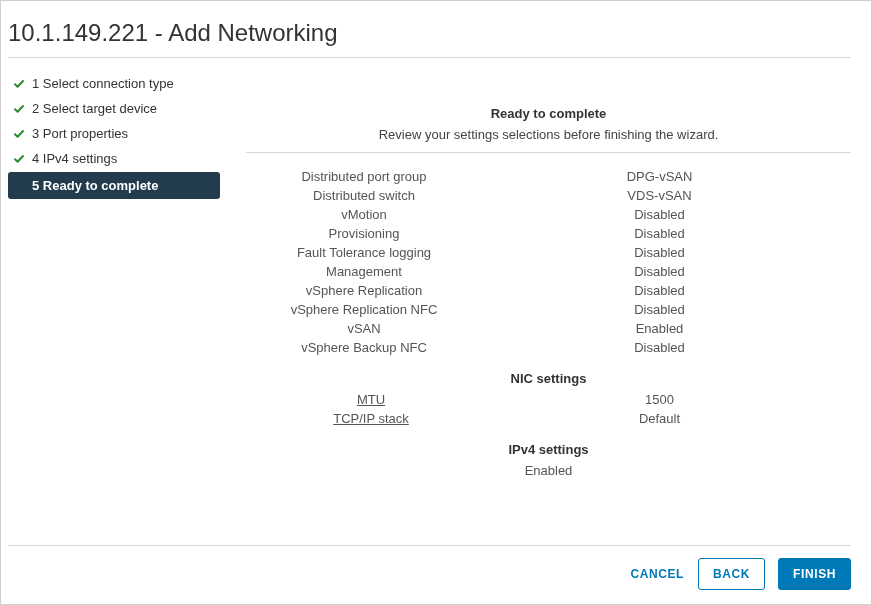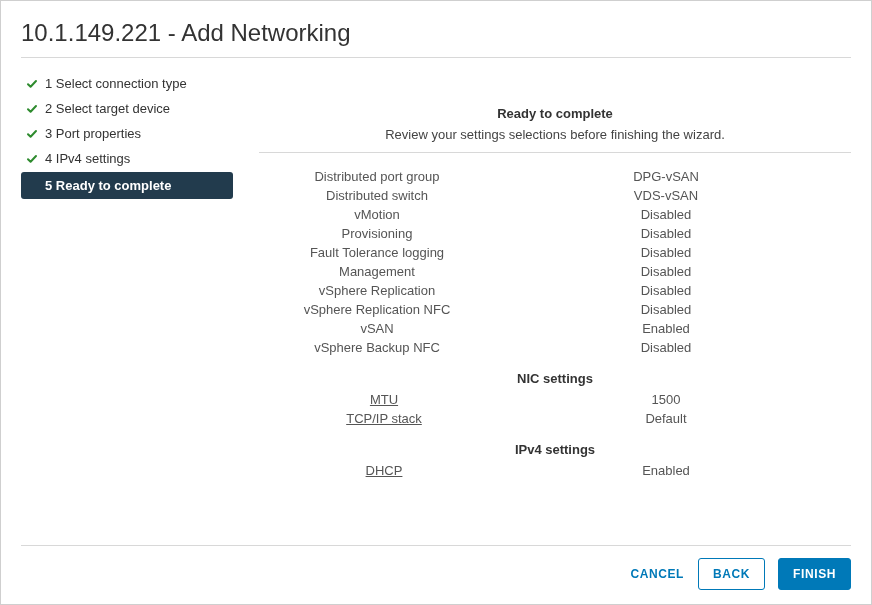--- a/index.html
+++ b/index.html
@@ -2,21 +2,21 @@
 <html><head>
 <meta charset="utf-8">
 <style>
   * { box-sizing: border-box; margin: 0; padding: 0; }
   html, body { width: 872px; height: 605px; font-family: "Segoe UI", Arial, sans-serif; background: #fff; }
   .dialog {
     width: 872px; height: 605px;
     border: 1px solid #cfcfcf;
     background: #fff;
     display: flex; flex-direction: column;
-    padding: 18px 20px 14px 20px;
+    padding: 18px 20px 14px 7px;
   }
   .title {
     font-size: 24px; font-weight: 300; color: #333;
     padding-bottom: 10px;
   }
   .title-rule { border: none; border-top: 1px solid #d8d8d8; }
   .body { flex: 1; display: flex; margin-top: 10px; text-align: center; }
   .sidebar { width: 212px; padding-top: 4px; }
   .step {
     display: flex; align-items: center;
@@ -161,21 +161,20 @@
             <div class="k">MTU</div>
             <div class="v">1500</div>
           </div>
         <div class="row sub">
             <div class="k">TCP/IP stack</div>
             <div class="v">Default</div>
           </div>
 
         <div class="section-h">IPv4 settings</div>
         <div class="row sub">
-            <div class="k">DHCP</div>
             <div class="v">Enabled</div>
           </div>
       </div>
     </div>
 
   </div>
 
   <div class="footer">
     <button class="btn btn-cancel">CANCEL</button>
     <button class="btn btn-back">BACK</button>

